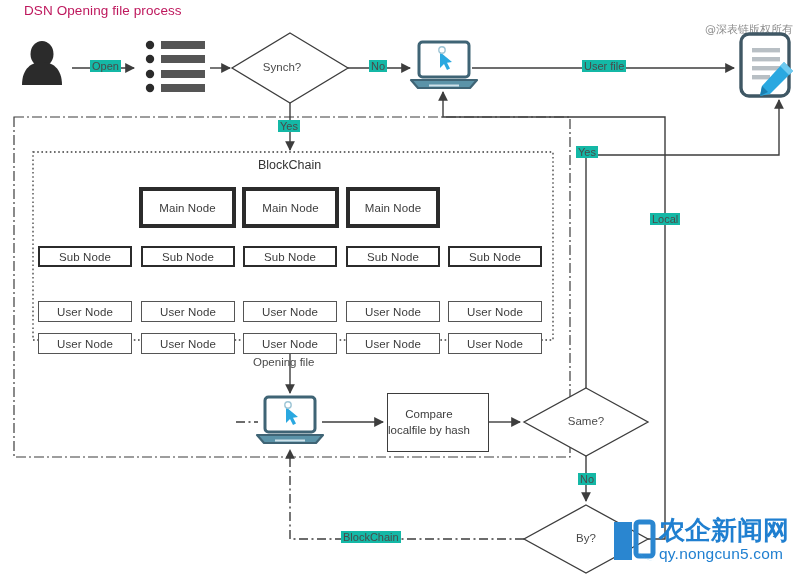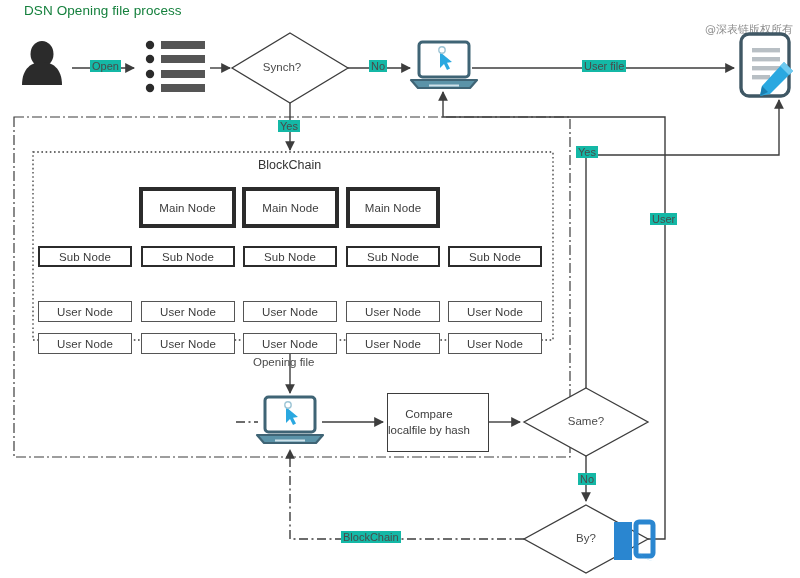--- a/index.html
+++ b/index.html
@@ -7,21 +7,21 @@
     width:800px;height:578px;position:relative;overflow:hidden;
     font-family:"Liberation Sans","DejaVu Sans",sans-serif;
     color:#3b3b3b;
   }
   #canvas{position:absolute;inset:0;width:800px;height:578px;}
   .svg-layer{position:absolute;left:0;top:0;width:800px;height:578px;}
 
   
   .title{
     position:absolute;left:24px;top:3px;
-    font-size:13.5px;color:#15803d;letter-spacing:.1px;white-space:nowrap;
+    font-size:13.5px;color:#be185d;letter-spacing:.1px;white-space:nowrap;
   }
 
   
   .wm-top{
     position:absolute;right:7px;top:22px;
     font-size:11px;color:#8d8d8d;white-space:nowrap;
     font-family:"DejaVu Sans",sans-serif;
   }
 
   
@@ -174,21 +174,21 @@
     <polyline points="524,539 290,539 290,450" fill="none" stroke="#3d3d3d" stroke-width="1.4" stroke-dasharray="9,3.5,2,3.5" marker-end="url(#arw)"></polyline>
 
     <line x1="236" y1="422" x2="258" y2="422" stroke="#3d3d3d" stroke-width="1.4" stroke-dasharray="9,3.5,2,3.5"></line>
   </svg>
 
   <div class="elabel" style="left:90px;top:60px;">Open</div>
   <div class="elabel" style="left:369px;top:60px;">No</div>
   <div class="elabel" style="left:278px;top:120px;">Yes</div>
   <div class="elabel" style="left:582px;top:60px;">User file</div>
   <div class="elabel" style="left:576px;top:146px;">Yes</div>
-  <div class="elabel" style="left:650px;top:213px;">User</div>
+  <div class="elabel" style="left:650px;top:213px;">Local</div>
   <div class="dlabel" style="left:253px;top:356px;">Opening file</div>
   <div class="elabel" style="left:578px;top:473px;">No</div>
   <div class="elabel" style="left:341px;top:531px;">BlockChain</div>
 
   <div class="dlabel" style="left:224px;top:61px;width:116px;">Synch?</div>
   <div class="dlabel" style="left:528px;top:415px;width:116px;">Same?</div>
   <div class="dlabel" style="left:528px;top:532px;width:116px;">By?</div>
 
   <div class="procbox" style="left:387px;top:393px;width:102px;height:59px;">
     <div>
@@ -223,15 +223,19 @@
 
   <div class="wm-logo">
     <div class="mark">
       <svg width="44" height="46" viewBox="0 0 44 46">
         <path d="M2 44 L2 6 L12 6 L12 30 L12 6 L20 6 L20 44 L11 44 L11 20 L11 44 Z" fill="#2a86d0"></path>
         <rect x="24" y="6" width="17" height="34" rx="3" fill="none" stroke="#2a86d0" stroke-width="5"></rect>
         <path d="M29 10 L36 10 L31 19 Z" fill="#ffffff"></path>
         <path d="M26 34 C30 42, 37 45, 43 45 C36 45, 29 41, 26 34 Z" fill="#49b3e8"></path>
       </svg>
     </div>
+    <div>
+      <div class="cn">农企新闻网</div>
+      <div class="url">qy.nongcun5.com</div>
+    </div>
   </div>
 
 </div>
 
 </body></html>

